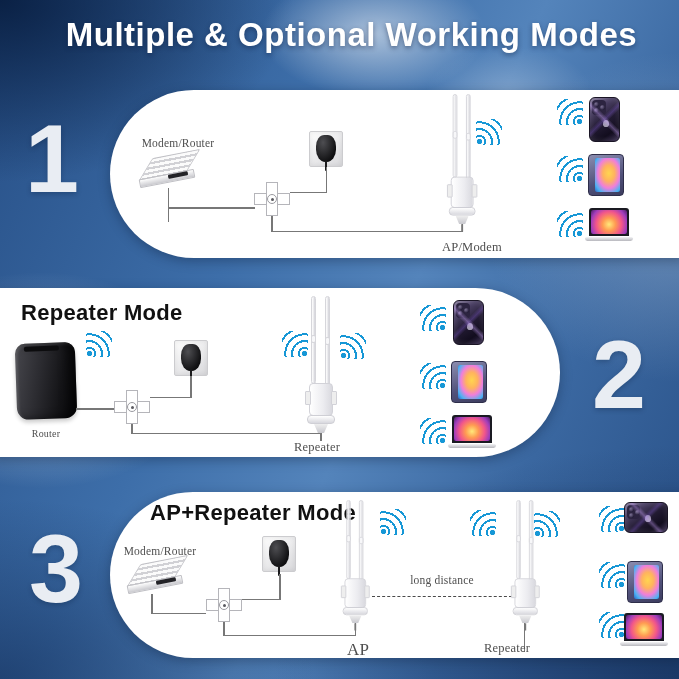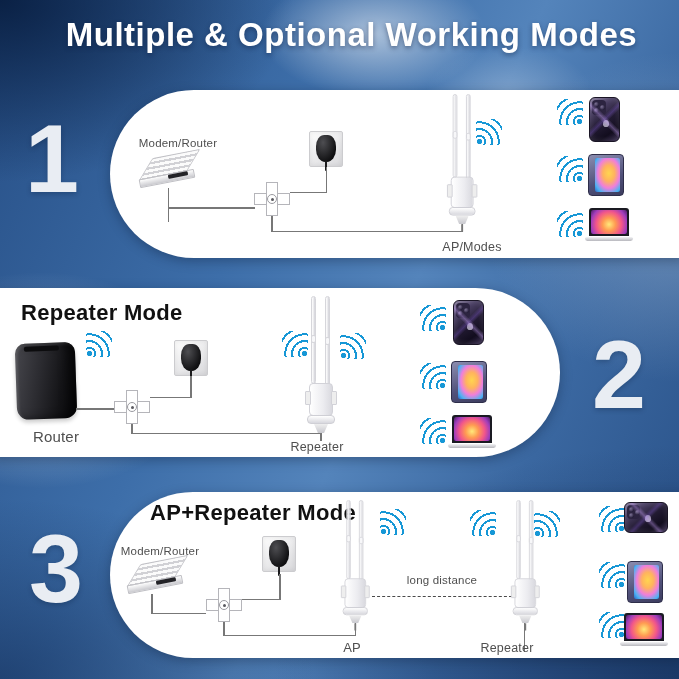--- a/index.html
+++ b/index.html
@@ -19,21 +19,21 @@
   .hdr{position:absolute;left:0;top:16px;width:100%;text-align:center;
     font-size:33px;font-weight:700;letter-spacing:.5px;color:var(--header-text,#fff);
     text-shadow:0 2px 5px rgba(10,25,55,.45);margin-left:12px;}
   .panel{position:absolute;background:var(--panel-bg,#fff);box-shadow:0 3px 12px rgba(8,22,48,.35);}
   #p1{left:110px;top:90px;width:575px;height:168px;border-radius:86px 0 0 86px;}
   #p2{left:-8px;top:288px;width:568px;height:169px;border-radius:0 88px 88px 0;}
   #p3{left:110px;top:492px;width:575px;height:166px;border-radius:84px 0 0 84px;}
   .bignum{position:absolute;font-size:97px;font-weight:700;line-height:1;
     color:var(--number-text,#e9edf3);text-shadow:0 2px 5px rgba(5,20,45,.25);text-align:center;}
   .sec-title{position:absolute;font-size:22px;font-weight:700;color:var(--heading-text,#111);letter-spacing:.3px;}
-  .lbl{position:absolute;font-size:11.5px;color:var(--label-text,#4f4f4f);text-align:center;letter-spacing:.2px;}
+  .lbl{position:absolute;font-size:11.5px;color:var(--label-text,#4f4f4f);text-align:center;letter-spacing:.2px;font-family:Liberation Serif, serif;}
   i{display:block;font-style:normal;}
   
   .wifi{position:absolute;width:26px;height:26px;background:
     radial-gradient(circle at 3.5px 22.5px, var(--wifi,#1697d6) 0 2.3px, transparent 3px),
     repeating-radial-gradient(circle at 3.5px 22.5px, transparent 0 4.6px, var(--wifi,#1697d6) 4.6px 6.6px, transparent 6.6px 6.8px);}
   .wifi.m{transform:scaleX(-1);}
   
   .ln{position:absolute;background:var(--connection-line,#777);}
   .dash{position:absolute;height:0;border-top:1.6px dashed #4a4a4a;}
   
@@ -151,21 +151,21 @@
     <i class="ln" style="left:351.5px;top:133px;width:1.5px;height:9px;"></i>
 
     <div class="ap" style="left:336px;top:4px;transform:scale(.95);">
       <i class="ant a1"></i>
         <i class="ant a2"></i>
       <i class="apbody"></i>
         <i class="apring"></i>
       <i class="apcone"></i>
         <i class="apcord"></i>
     </div>
-    <div class="lbl" style="left:312px;top:150px;width:100px;font-size:12.5px;">AP/Modes</div>
+    <div class="lbl" style="left:312px;top:150px;width:100px;font-size:12.5px;">AP/Modem</div>
 
     <i class="wifi" style="left:366px;top:29px;"></i>
     <i class="wifi m" style="left:447px;top:9px;"></i>
     <i class="wifi m" style="left:447px;top:66px;"></i>
     <i class="wifi m" style="left:447px;top:121px;"></i>
 
     <div class="phone" style="left:479px;top:7px;">
       <i class="cam">
           <b></b>
           <b></b>
@@ -179,21 +179,21 @@
     <div class="laptop" style="left:475px;top:118px;">
         <i class="lscr"></i>
         <i class="lbase"></i>
       </div>
   </div>
 
   <div class="panel" id="p2">
     <div class="sec-title" style="left:22px;top:12px;margin-left:7px;">Repeater Mode</div>
 
     <div class="blackrouter" style="left:24px;top:55px;"></div>
-    <div class="lbl" style="left:22px;top:140px;width:84px;font-size:15px;">Router</div>
+    <div class="lbl" style="left:12px;top:140px;width:84px;font-size:10px;">Router</div>
     <i class="wifi" style="left:94px;top:43px;"></i>
 
     <div class="adapter" style="left:182px;top:52px;">
       <i class="plate"></i>
         <i class="blob"></i>
         <i class="acord"></i>
     </div>
 
     <div class="inj" style="left:122px;top:102px;">
       <i class="ih"></i>
@@ -273,21 +273,21 @@
     <i class="ln" style="left:413.5px;top:124px;width:1.5px;height:36px;"></i>
 
     <div class="ap" style="left:230px;top:8px;transform:scale(.9);">
       <i class="ant a1"></i>
         <i class="ant a2"></i>
       <i class="apbody"></i>
         <i class="apring"></i>
       <i class="apcone"></i>
         <i class="apcord"></i>
     </div>
-    <div class="lbl" style="left:212px;top:148px;width:60px;font-size:13px;">AP</div>
+    <div class="lbl" style="left:218px;top:148px;width:60px;font-size:17px;">AP</div>
 
     <div class="lbl" style="left:270px;top:82px;width:124px;">long distance</div>
     <i class="dash" style="left:262px;top:104px;width:140px;"></i>
 
     <div class="ap" style="left:400px;top:8px;transform:scale(.9);">
       <i class="ant a1"></i>
         <i class="ant a2"></i>
       <i class="apbody"></i>
         <i class="apring"></i>
       <i class="apcone"></i>

